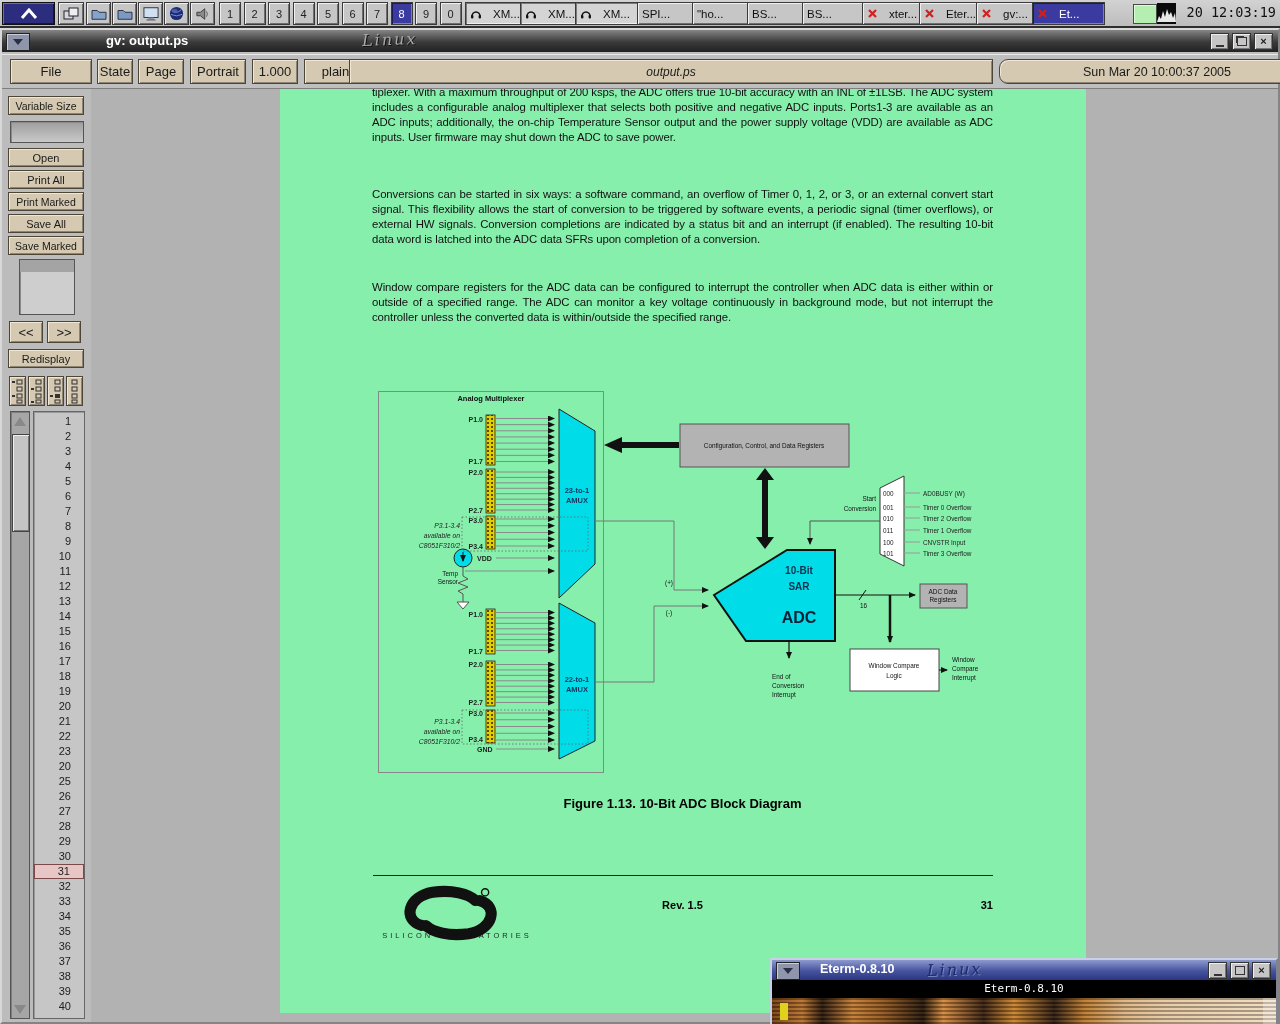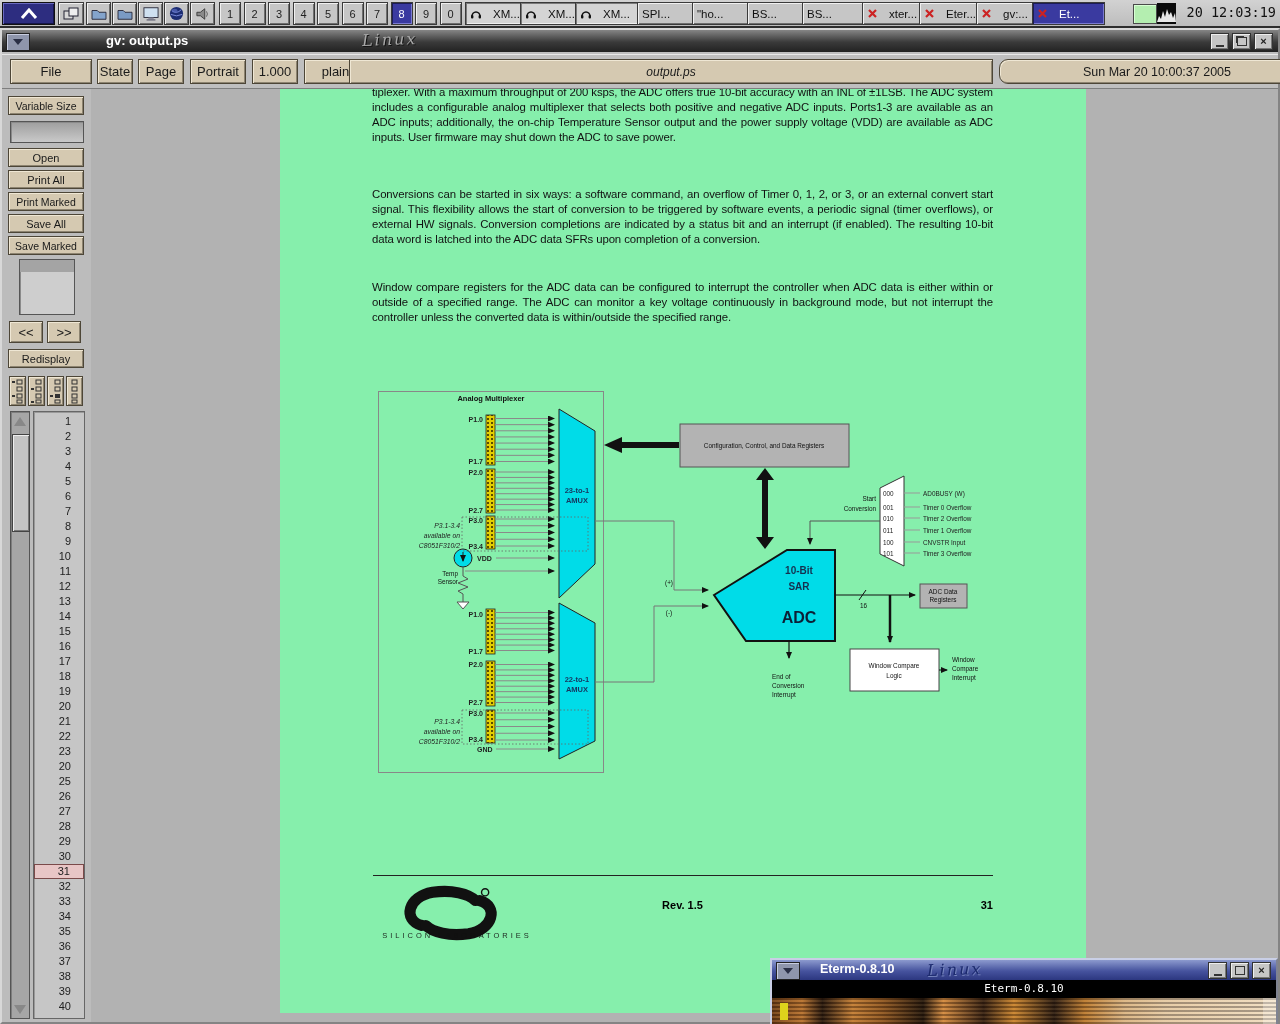--- a/index.html
+++ b/index.html
@@ -581,20 +581,21 @@
             <text class="d-small" x="950" y="661">Window</text>
             <text class="d-small" x="950" y="670">Compare</text>
             <text class="d-small" x="950" y="679">Interrupt</text>
 
             <line x1="787" y1="641" x2="787" y2="657" stroke="#111" stroke-width="1.2" marker-end="url(#ah)"></line>
             <text class="d-small" x="770" y="678">End of</text>
             <text class="d-small" x="770" y="687">Conversion</text>
             <text class="d-small" x="770" y="696">Interrupt</text>
           </svg>
 
+          <div id="figure-caption">Figure 1.13. 10-Bit ADC Block Diagram</div>
           <div id="footer-rule"></div>
           <svg id="logo" viewBox="0 0 100 42">
             <path d="M24,30 C10,26 14,9 32,6 C46,4 58,7 63,12" fill="none" stroke="#111" stroke-width="8" stroke-linecap="round"></path>
             <path d="M66,12 C80,16 76,33 58,36 C44,38 32,35 27,30" fill="none" stroke="#111" stroke-width="8" stroke-linecap="round"></path>
             <circle cx="70" cy="6" r="2.6" fill="none" stroke="#111" stroke-width="1"></circle>
           </svg>
           <div id="logo-text">SILICON LABORATORIES</div>
           <div id="footer-rev">Rev. 1.5</div>
           <div id="footer-page">31</div>
         </div>

